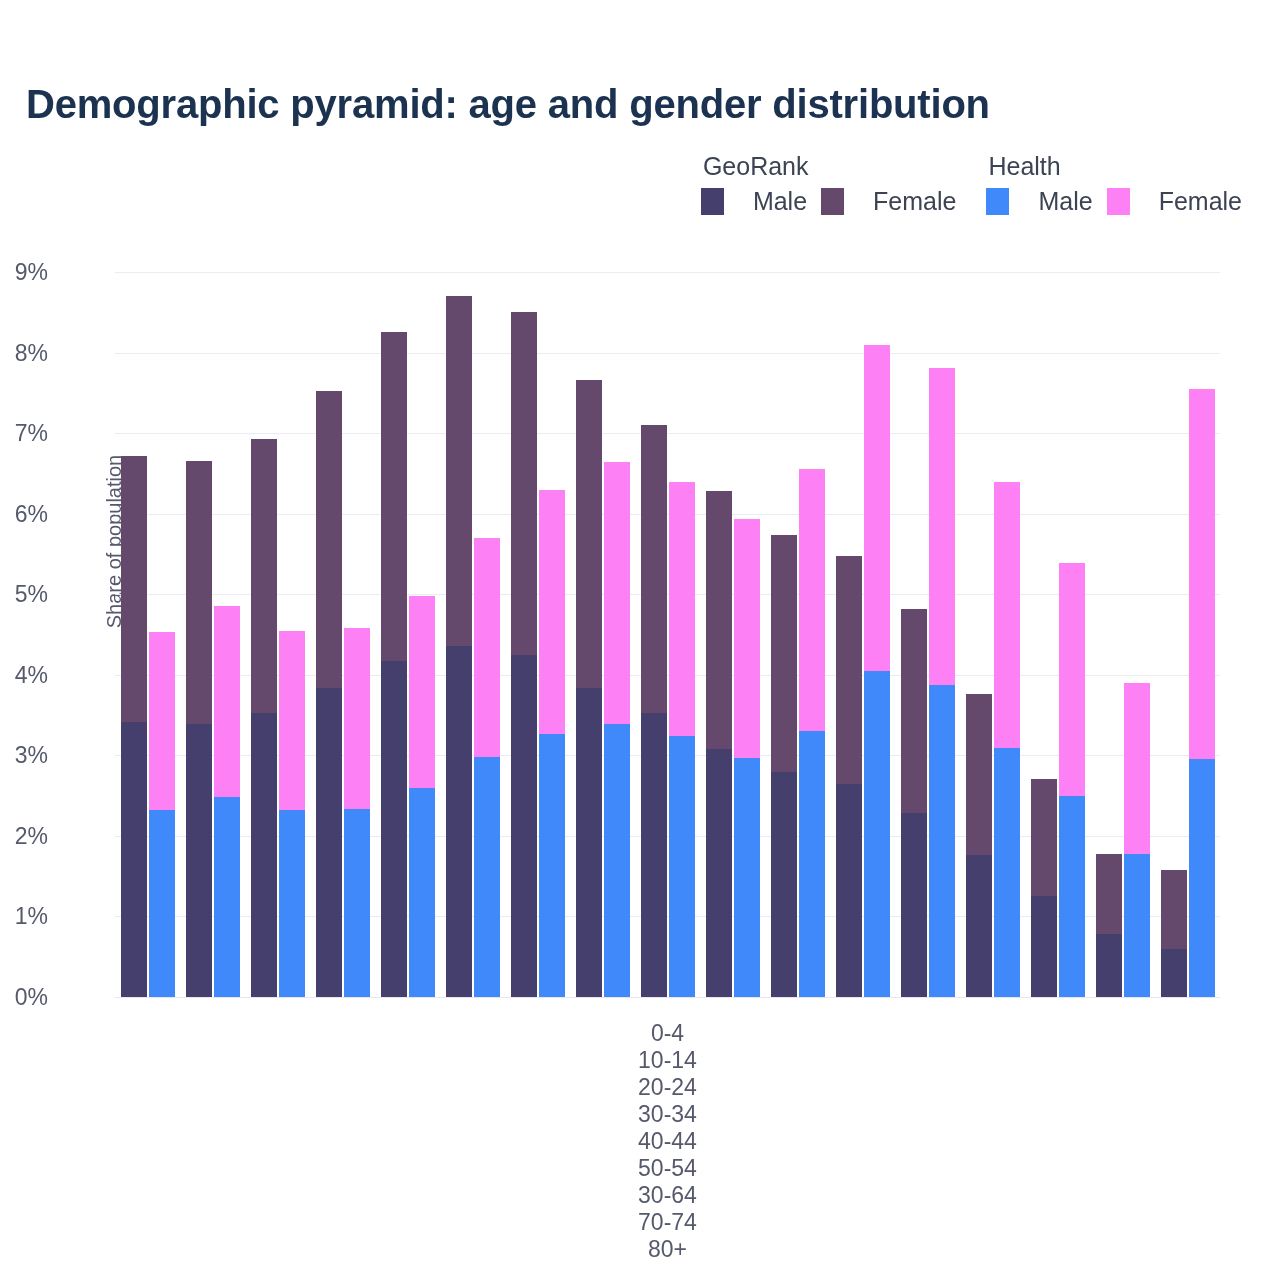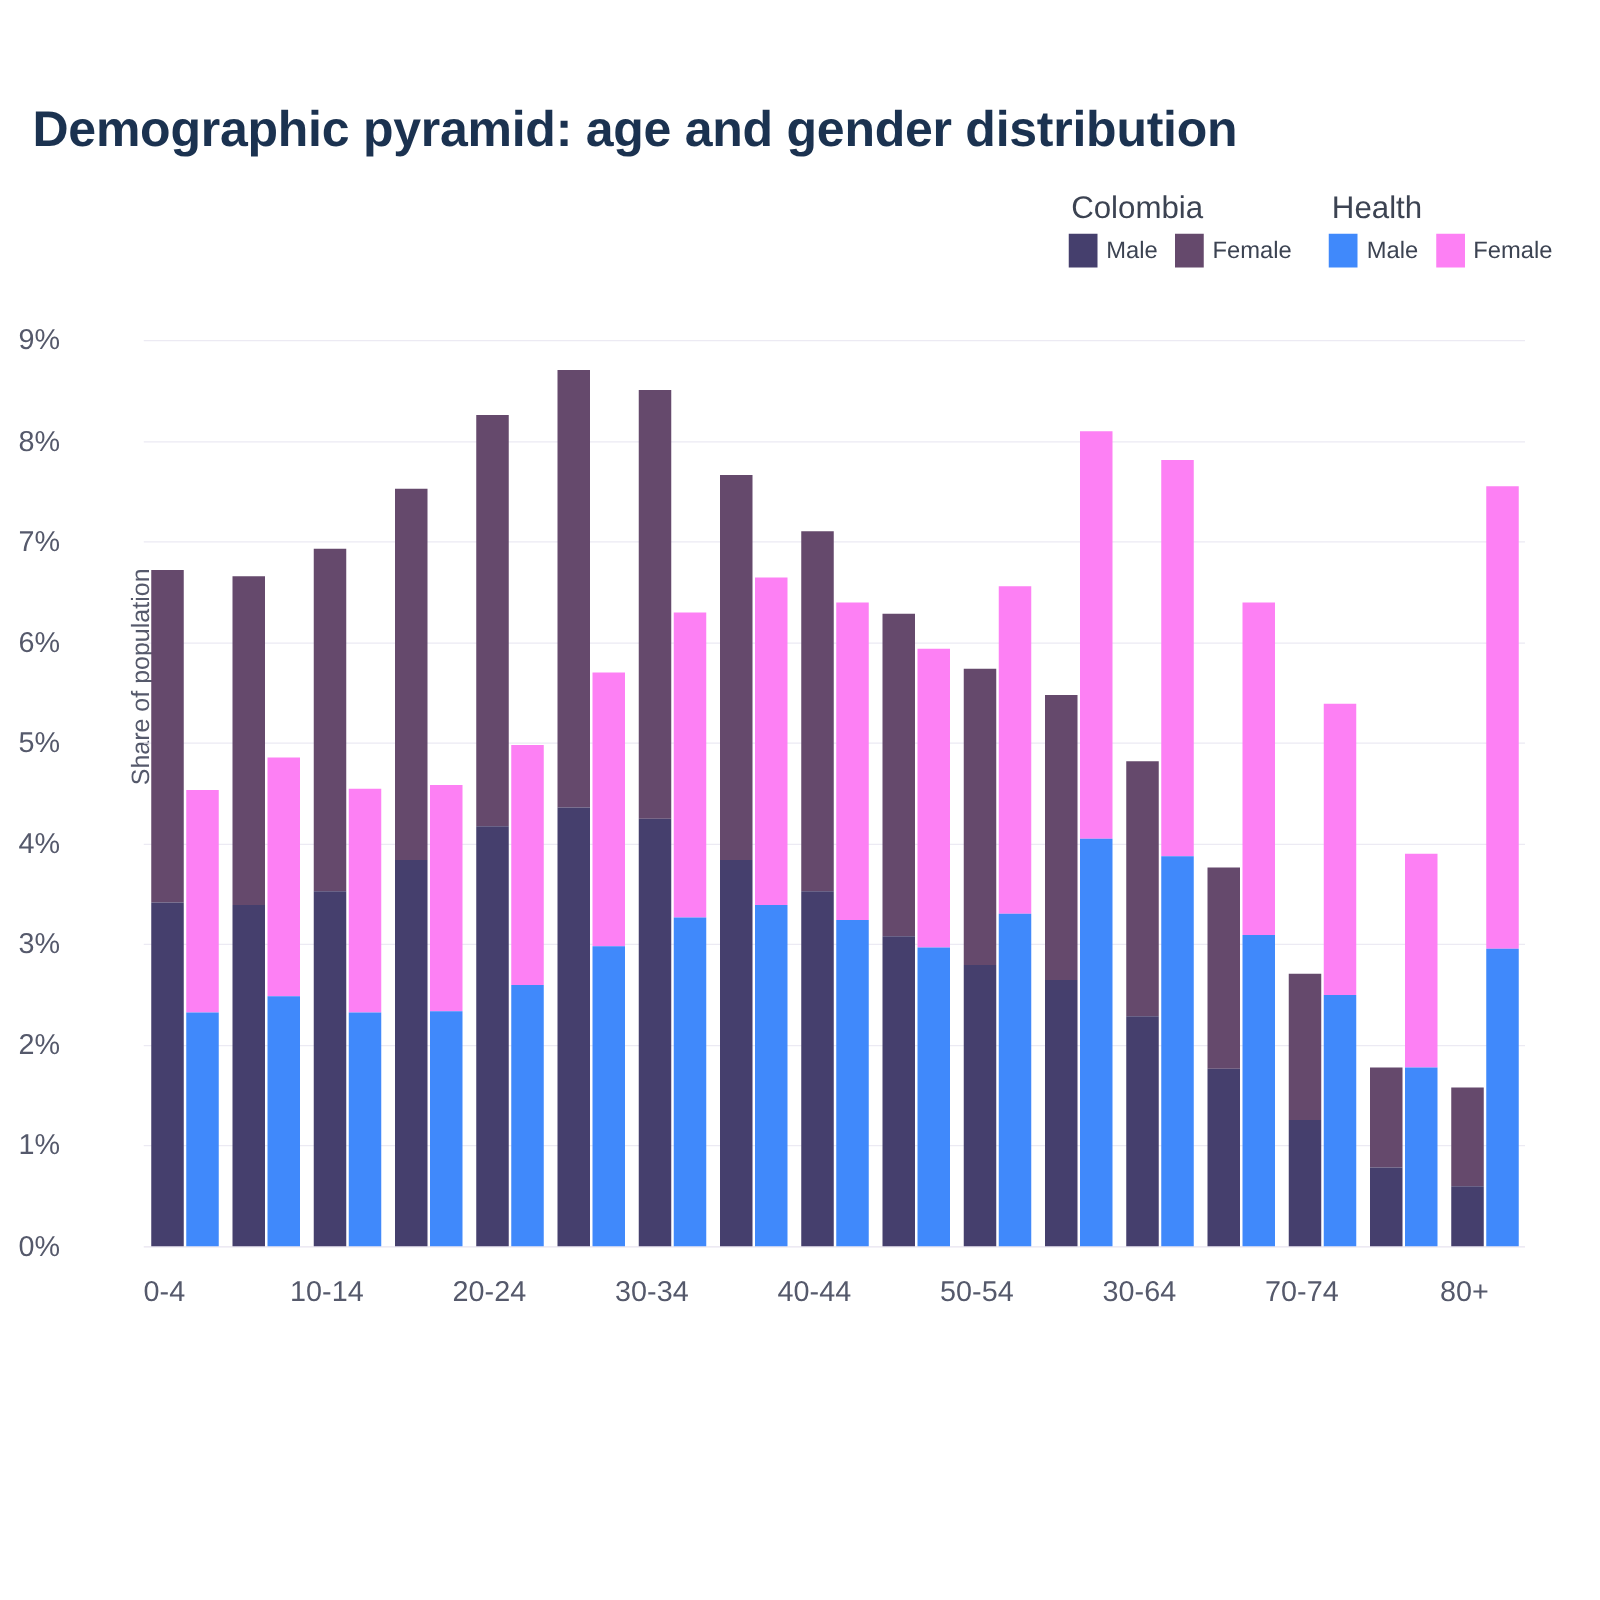--- a/index.html
+++ b/index.html
@@ -66,23 +66,24 @@
     align-items: center;
     gap: 7px;
   }
   .legend-swatch {
     width: 23px;
     height: 27px;
     display: block;
     flex: 0 0 auto;
   }
   .legend-label {
-    font-size: 19px;
+    font-size: 25px;
     color: #3c4352;
     white-space: nowrap;
+    margin-left: 22px;
   }
 
   
   .chart {
     position: absolute;
     left: 0;
     top: 0;
     width: 1280px;
     height: 1280px;
   }
@@ -151,25 +152,25 @@
     display: flex;
     flex-direction: column;
     justify-content: flex-end;
   }
   .seg {
     width: 100%;
     display: block;
   }
   .xticks {
     position: absolute;
-    left: 99px;
+    left: 115px;
     top: 1020px;
     width: 1105px;
     display: flex;
-    flex-direction: row;
+    flex-direction: column;
   }
   .xtick {
     flex: 1 1 0;
     text-align: center;
     font-size: 23px;
     color: #55596b;
     white-space: nowrap;
   }
 
   
@@ -185,21 +186,21 @@
 </style>
 </head>
 <body>
 
 <div class="page">
 
   <div class="title">Demographic pyramid: age and gender distribution</div>
 
   <div class="legend">
     <div class="legend-group">
-      <div class="legend-country">Colombia</div>
+      <div class="legend-country">GeoRank</div>
       <div class="legend-items">
         <div class="legend-item">
           <span class="legend-swatch" style="background:#453f6d"></span>
           <span class="legend-label">Male</span>
         </div>
         <div class="legend-item">
           <span class="legend-swatch" style="background:#65496c"></span>
           <span class="legend-label">Female</span>
         </div>
       </div>

